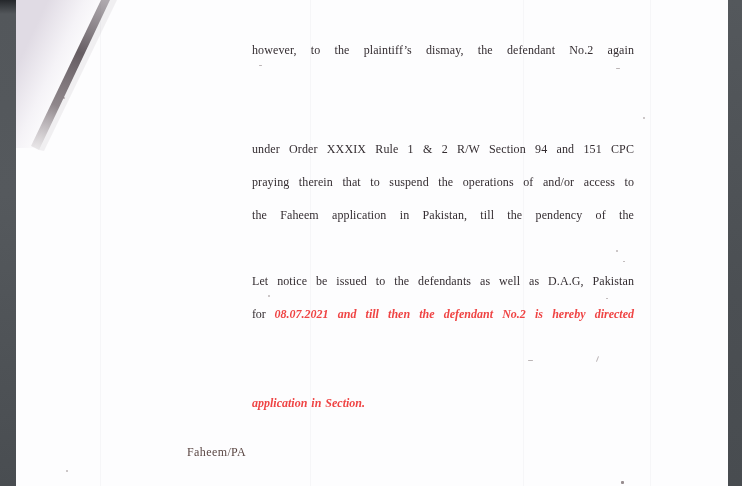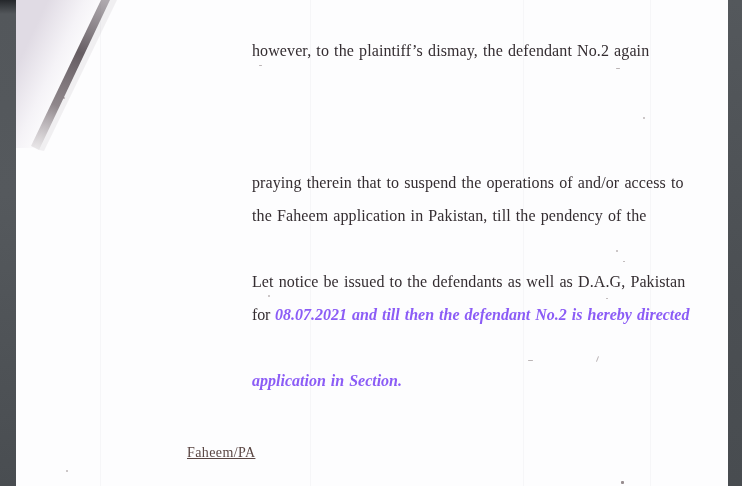--- a/index.html
+++ b/index.html
@@ -13,29 +13,28 @@
     position:absolute;left:0;top:0;width:16px;height:486px;
     background:linear-gradient(180deg,#24272b 0px,#53575b 14px,#55595d 40%,#494d51 100%);
   }
   .bar-right{
     position:absolute;right:0;top:0;width:14px;height:486px;
     background:linear-gradient(180deg,#54585c 0%,#4b4f53 60%,#484c50 100%);
   }
   .curl{position:absolute;left:0;top:0;pointer-events:none;}
   .textblock{
     position:absolute;left:252px;top:0;width:382px;height:486px;
-    color:#342d31;font-size:16px;line-height:17px;word-spacing:1px;letter-spacing:0.1px;
+    color:#342d31;font-size:12px;line-height:17px;word-spacing:1px;letter-spacing:0.1px;
   }
   .line{position:absolute;left:0;width:382px;white-space:nowrap;}
   .j{text-align:justify;text-align-last:justify;}
-  .em{font-weight:bold;font-style:italic;color:#8b5cf6;letter-spacing:0;}
+  .em{font-weight:bold;font-style:italic;color:#ef4444;letter-spacing:0;margin-top:23px;}
   .footer-note{
-    position:absolute;left:187px;top:445px;font-size:14px;color:#5a4643;
+    position:absolute;left:187px;top:445px;font-size:12px;color:#5a4643;
     letter-spacing:0.4px;
-    text-decoration:underline;
   }
   .speck{position:absolute;background:#6b5d60;opacity:0.45;border-radius:1px;display:block;}
 </style>
 </head>
 <body>
 
 <div class="page"></div>
 
 <i class="fold" style="left:100px"></i>
 <i class="fold" style="left:310px"></i>
@@ -60,20 +59,21 @@
   <polygon points="16,0 102,0 34,148 16,148" fill="url(#curlFill)"></polygon>
   <polygon points="101,0 110,0 39,150 31,146" fill="url(#curlShadow)"></polygon>
   <polygon points="110,0 117,0 44,151 39,150" fill="#9b9098" opacity="0.13"></polygon>
 </svg>
 
 <div class="bar-left"></div>
 <div class="bar-right"></div>
 
 <div class="textblock">
   <div class="line j" style="top:42px">however, to the plaintiff’s dismay, the defendant No.2 again</div>
+  <div class="line j" style="top:141px">under Order XXXIX Rule 1 &amp; 2 R/W Section 94 and 151 CPC</div>
   <div class="line j" style="top:174px">praying therein that to suspend the operations of and/or access to</div>
   <div class="line j" style="top:207px">the Faheem application in Pakistan, till the pendency of the</div>
   <div class="line j" style="top:273px">Let notice be issued to the defendants as well as D.A.G, Pakistan</div>
   <div class="line j" style="top:306px;letter-spacing:-0.15px">
     <span>for </span><span class="em">08.07.2021 and till then the defendant No.2 is hereby directed</span>
   </div>
   <div class="line em" style="top:372px">application in Section.</div>
 </div>
 
 <div class="footer-note">Faheem/PA</div>

